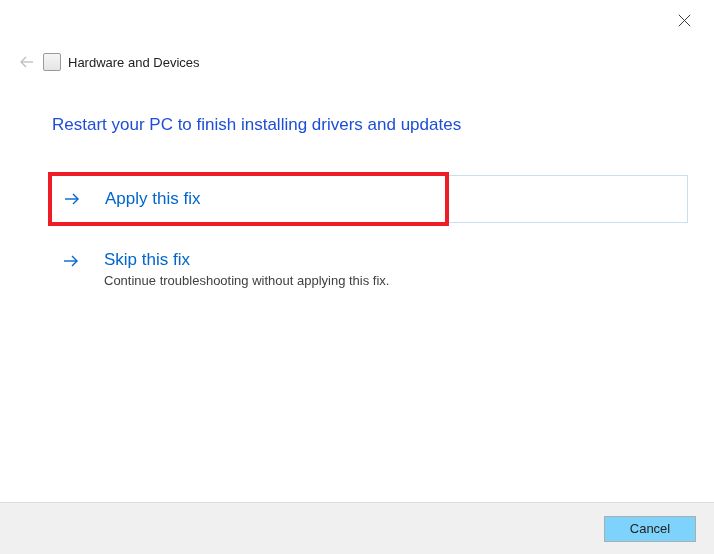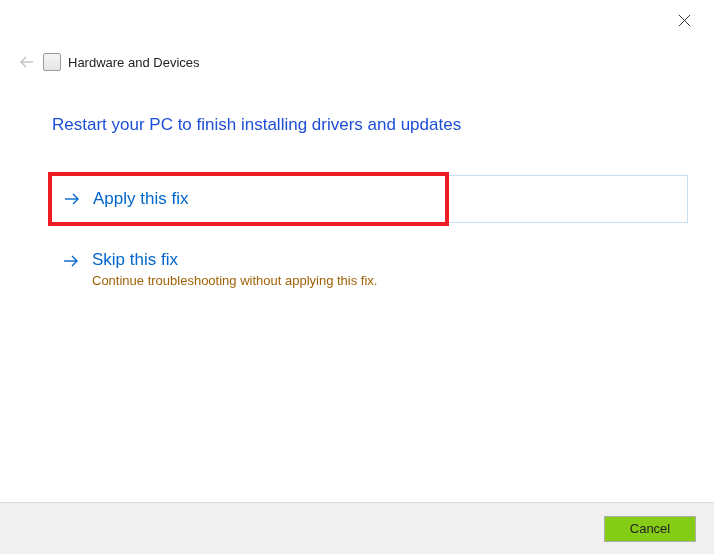--- a/index.html
+++ b/index.html
@@ -74,20 +74,21 @@
       position: absolute;
       top: 175px;
       left: 50px;
       right: 26px;
     }
     .option {
       display: flex;
       align-items: flex-start;
       padding: 12px 16px 12px 12px;
       cursor: pointer;
+      gap: 12px;
     }
     .option-apply {
       border: 1px solid #c8dfef;
       margin-bottom: 14px;
       align-items: center;
     }
     .highlight-box {
       position: absolute;
       top: 172px;
       left: 48px;
@@ -115,41 +116,41 @@
       flex-direction: column;
     }
     .option-title {
       font-size: 17px;
       color: #0066cc;
       font-weight: 400;
       line-height: 1.3;
     }
     .option-sub {
       font-size: 13px;
-      color: #a16207;
+      color: #404040;
       font-weight: 400;
       margin-top: 2px;
     }
     .footer {
       position: absolute;
       bottom: 0;
       left: 0;
       right: 0;
       height: 52px;
       background: #f0f0f0;
       border-top: 1px solid #dcdcdc;
       display: flex;
       align-items: center;
       justify-content: flex-end;
       padding-right: 18px;
     }
     .cancel-btn {
       width: 92px;
       height: 26px;
-      background: #84cc16;
+      background: #7dd3fc;
       border: 1px solid #adadad;
       font-size: 13px;
       color: #222;
       cursor: pointer;
     }
   </style>
 </head>
 <body>
 
 <div class="close-btn">

